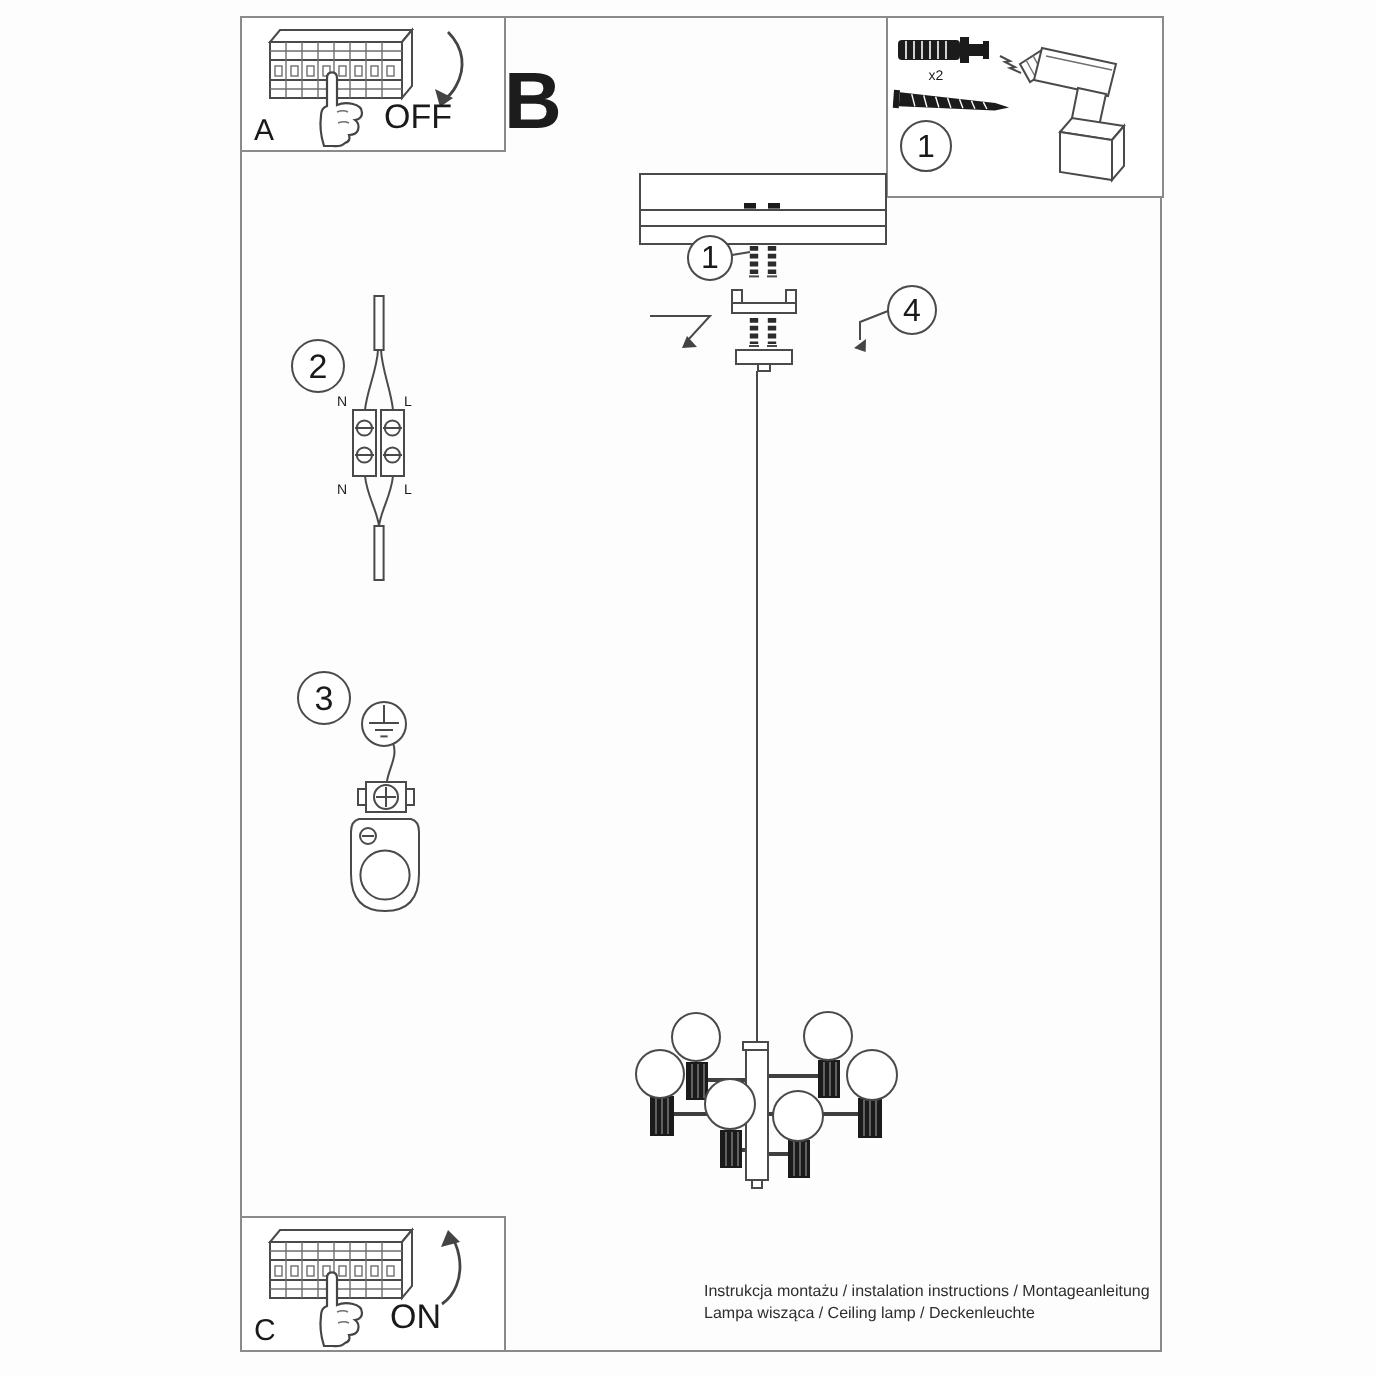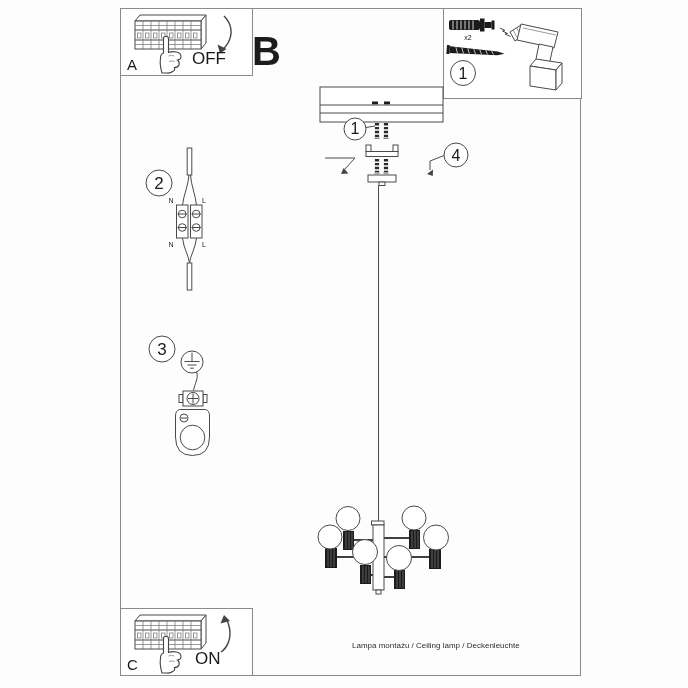--- a/index.html
+++ b/index.html
@@ -330,16 +330,17 @@
       <g>
         <path d="M100,43 C106,39 110.5,30 108.5,19 C107.8,15 106,11 104,8.5" fill="none" stroke="#444" stroke-width="1.4"></path>
         <polygon points="103,6 99.5,14.5 109,12" fill="#444"></polygon>
       </g>
       <text class="state-txt" x="74" y="55">ON</text>
       <text class="corner-txt" x="6" y="61">C</text>
     </svg>
   </div>
 
   <div class="footer">
-    <div>Lampa montażu / Ceiling lamp / Deckenleuchte</div>
+    <div>Instrukcja montażu / instalation instructions / Montageanleitung</div>
+    <div>Lampa wisząca / Ceiling lamp / Deckenleuchte</div>
   </div>
 
 </div>
 
 </body></html>

